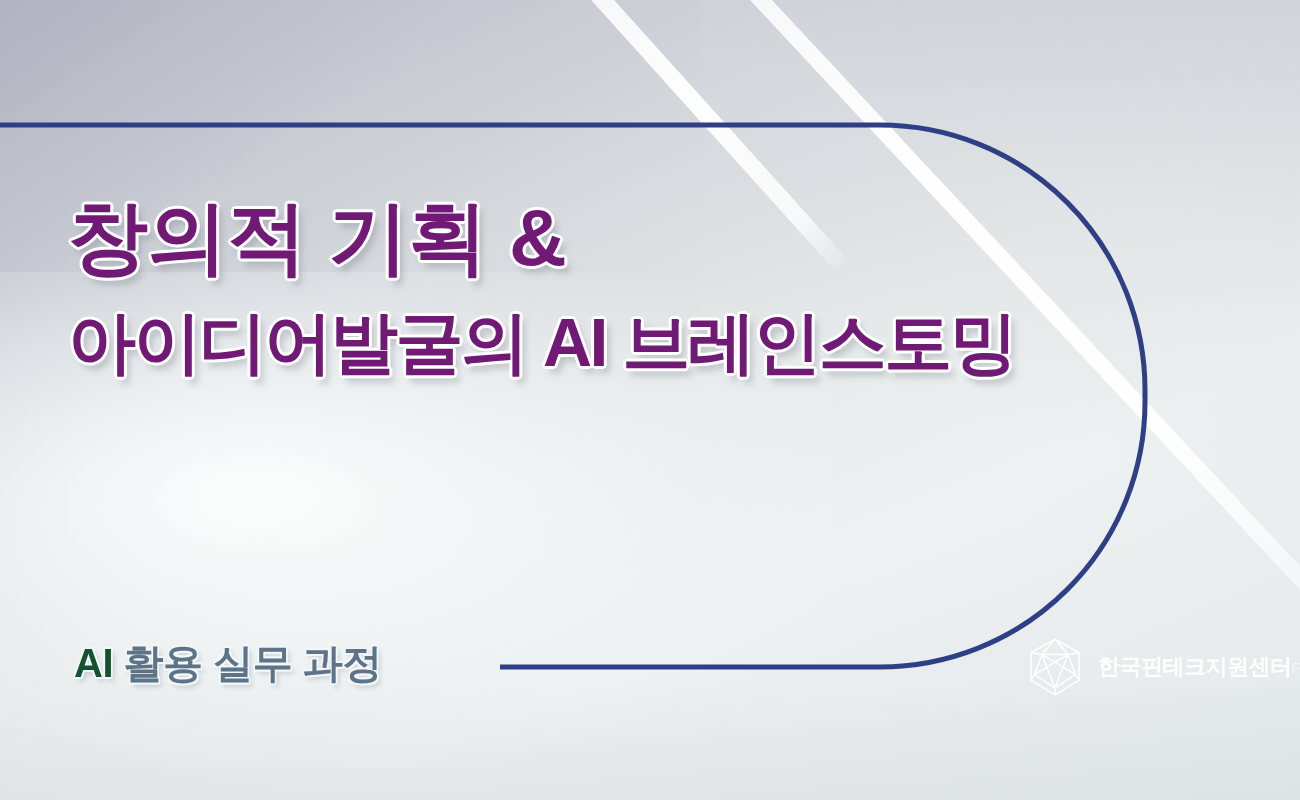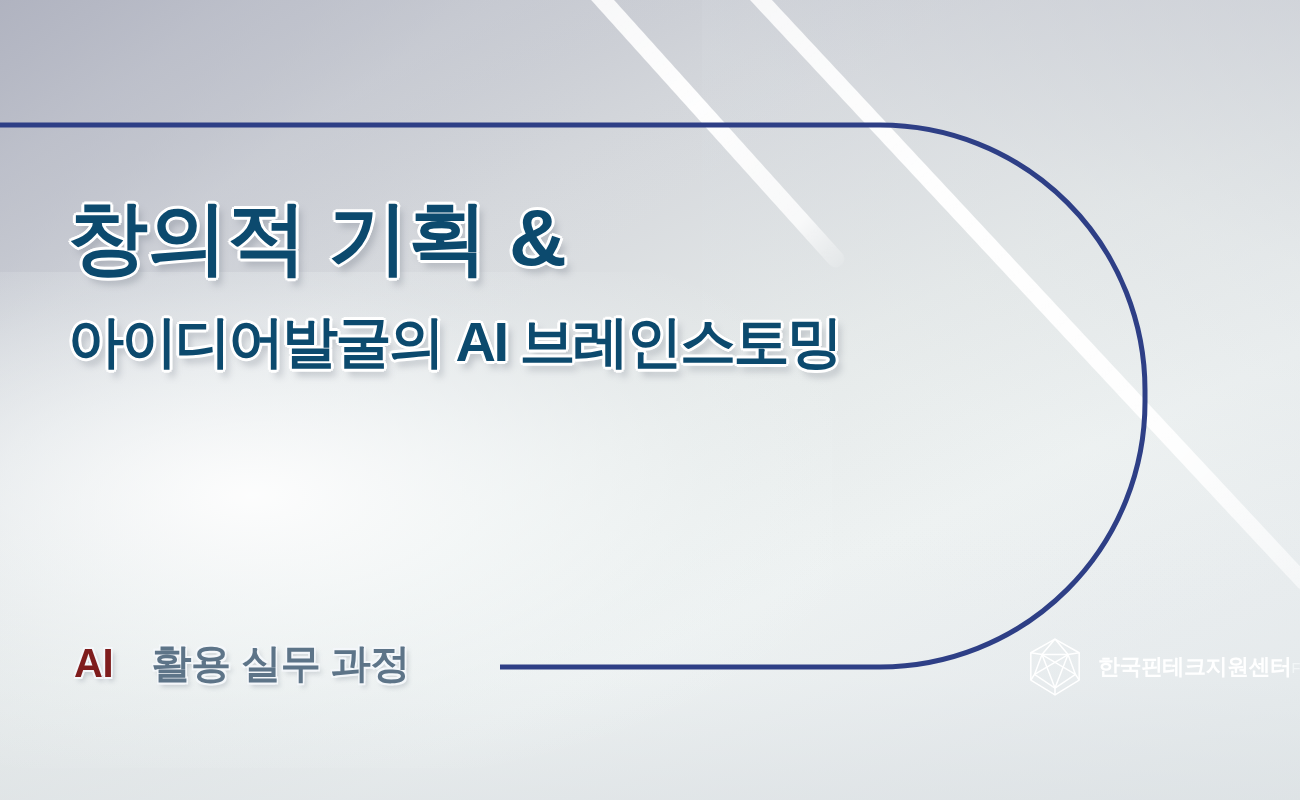--- a/index.html
+++ b/index.html
@@ -130,67 +130,66 @@
     position: absolute;
     left: 68px;
     top: 186px;
     width: 1010px;
   }
   .title-line {
     font-weight: 700;
     font-size: 80px;
     line-height: 104px;
     letter-spacing: -0.5px;
-    color: #0c4a6e;
+    color: #701a75;
     white-space: nowrap;
     text-shadow:
       -2px -2px 0 #ffffff,
        2px -2px 0 #ffffff,
       -2px  2px 0 #ffffff,
        2px  2px 0 #ffffff,
       -3px  0   0 #ffffff,
        3px  0   0 #ffffff,
        0   -3px 0 #ffffff,
        0    3px 0 #ffffff,
        5px  7px 7px rgba(120,128,140,0.40);
   }
   .title-line-2 {
-    font-size: 56px;
+    font-size: 68px;
     letter-spacing: -2.5px;
   }
 
   
   .subtitle {
     position: absolute;
     left: 74px;
     top: 638px;
     font-weight: 700;
     font-size: 40px;
     line-height: 50px;
     letter-spacing: -0.5px;
     white-space: nowrap;
   }
   .sub-ai {
-    color: #7f1d1d;
+    color: #14532d;
     text-shadow:
       -1.6px -1.6px 0 #f4f7fa,
        1.6px -1.6px 0 #f4f7fa,
       -1.6px  1.6px 0 #f4f7fa,
        1.6px  1.6px 0 #f4f7fa,
        3px 4px 5px rgba(130,140,152,0.40);
   }
   .sub-kr {
     color: #5d7488;
     text-shadow:
       -1.6px -1.6px 0 #f4f7fa,
        1.6px -1.6px 0 #f4f7fa,
       -1.6px  1.6px 0 #f4f7fa,
        1.6px  1.6px 0 #f4f7fa,
        3px 4px 5px rgba(130,140,152,0.40);
-    padding-left: 28px;
   }
 
   
   .logo {
     position: absolute;
     left: 1024px;
     top: 636px;
     display: flex;
     align-items: center;
     gap: 12px;

